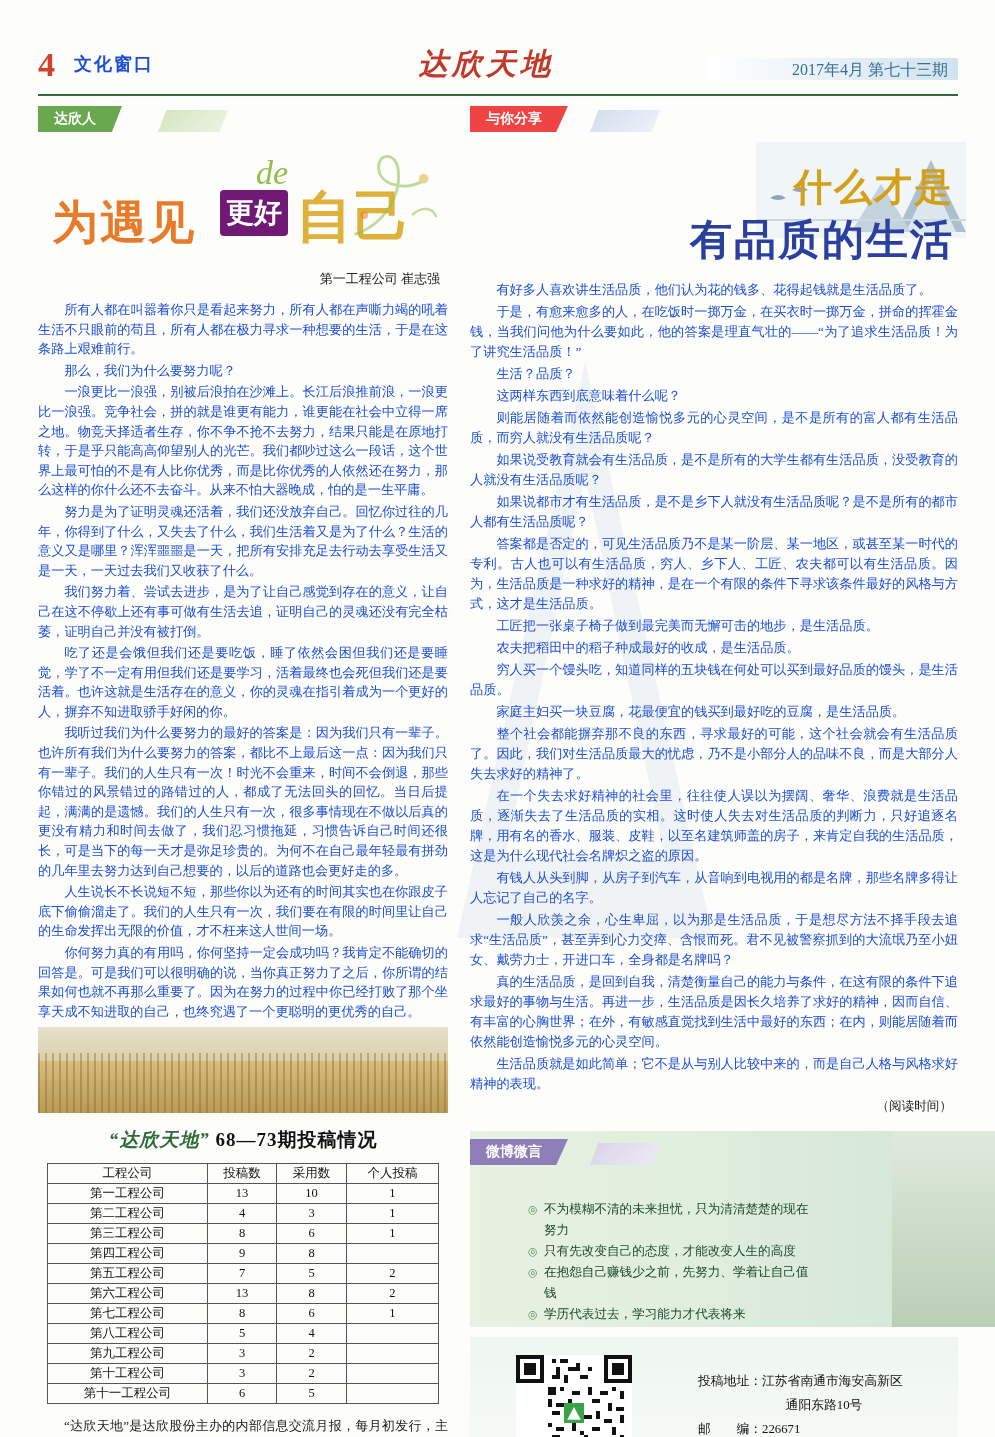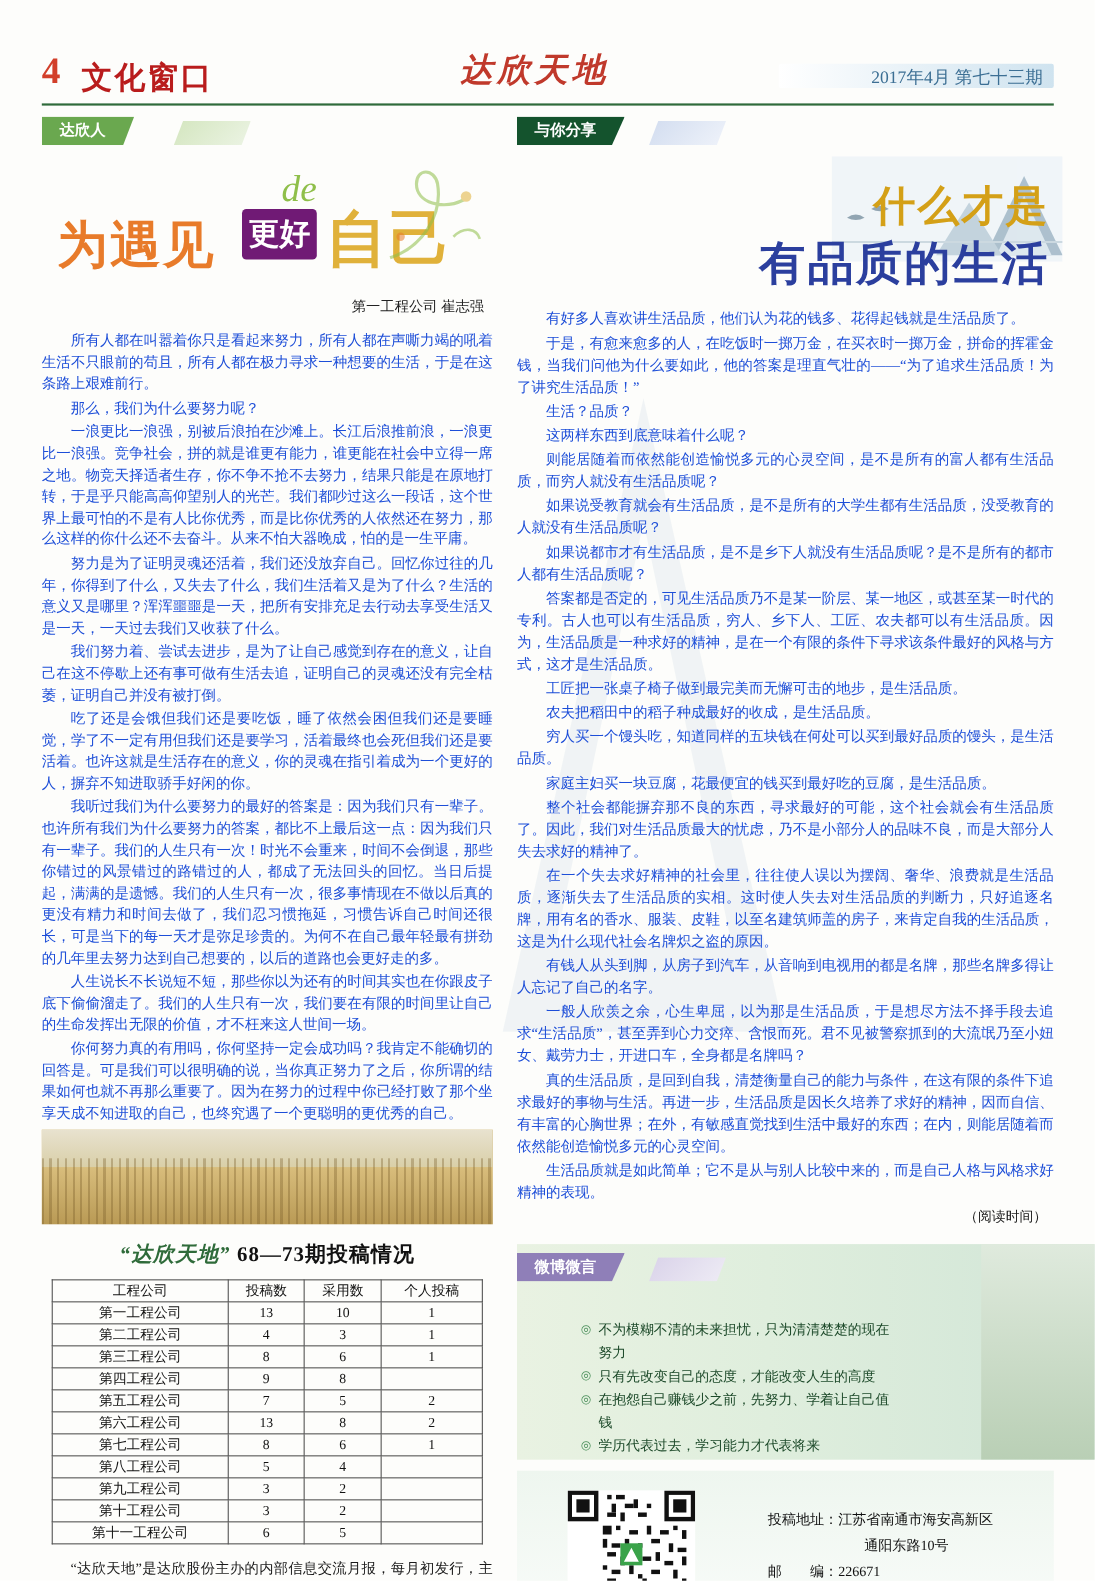--- a/index.html
+++ b/index.html
@@ -23,21 +23,21 @@
     position: absolute; left: 38px; top: 44px; width: 920px; height: 52px;
     border-bottom: 2px solid #2f6b3a;
   }
   .page-num {
     position: absolute; left: 0; top: 2px;
     font-size: 34px; font-weight: bold; color: #d23f2a;
     font-family: "Liberation Serif", serif;
   }
   .section-title {
     position: absolute; left: 36px; top: 8px;
-    font-size: 28px; font-weight: bold; letter-spacing: 2px; color: #b91c1c; text-align: right;
+    font-size: 18px; font-weight: bold; letter-spacing: 2px; color: #1d4ed8; text-align: right;
   }
   .paper-logo {
     position: absolute; left: 380px; top: 0px;
     font-size: 30px; font-weight: bold; color: #c0392b;
     font-family: "Liberation Serif", serif;
     letter-spacing: 4px;
     font-style: italic;
   }
   .issue-bar {
     position: absolute; right: 0; top: 14px; width: 250px; height: 22px;
@@ -57,21 +57,21 @@
   .ribbon {
     position: relative; height: 34px; width: 186px; margin-bottom: 8px;
   }
   .ribbon .tag {
     position: absolute; left: 0; top: 0; height: 26px;
     padding: 4px 26px 0 16px;
     font-size: 14px; font-weight: bold; color: #fff;
     background: #6aa84f;
     clip-path: polygon(0 0, 100% 0, 88% 100%, 0% 100%);
   }
-  .ribbon.blue .tag { background: #14532d; }
+  .ribbon.blue .tag { background: #ef4444; }
   .ribbon.purple .tag { background: #8f7fb8; }
   .ribbon .deco {
     position: absolute; left: 120px; top: 4px; width: 70px; height: 22px;
     background: linear-gradient(135deg, #cfe3b8, #eaf3e2);
     clip-path: polygon(12% 0, 100% 0, 88% 100%, 0% 100%);
     opacity: .9;
   }
   .ribbon.blue .deco { background: linear-gradient(135deg,#cdd9ee,#eef2fa); }
   .ribbon.purple .deco { background: linear-gradient(135deg,#d8cfea,#f0ecf8); }
 

